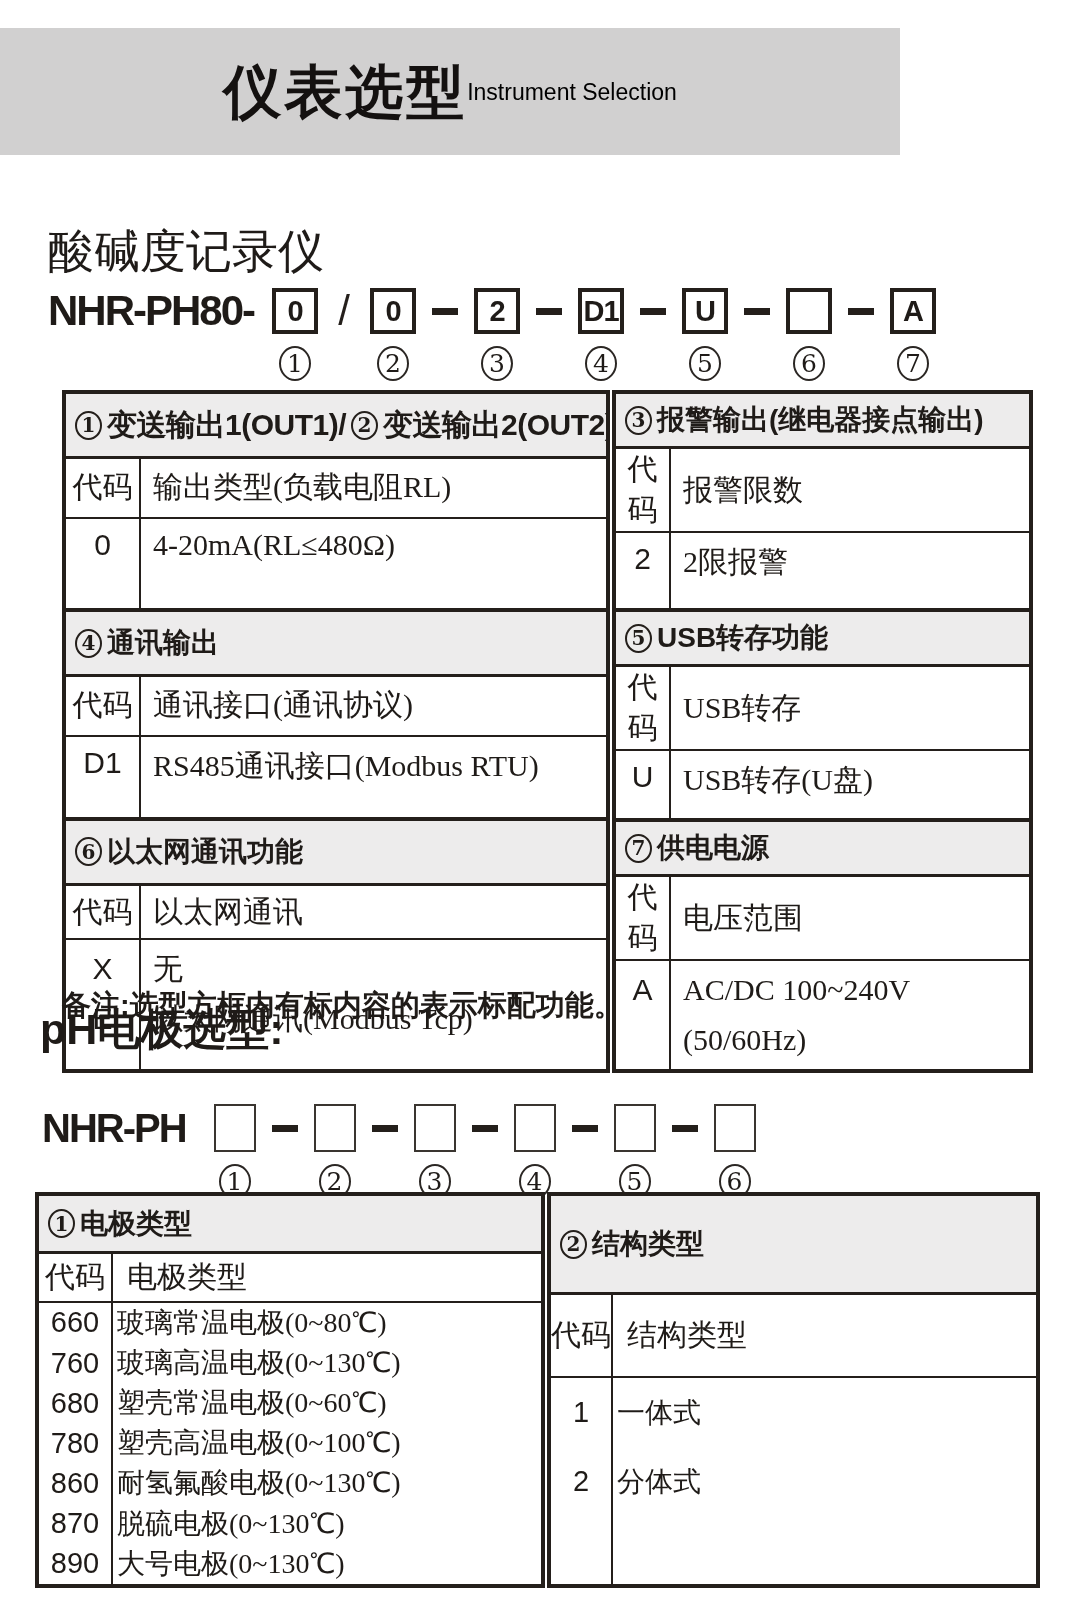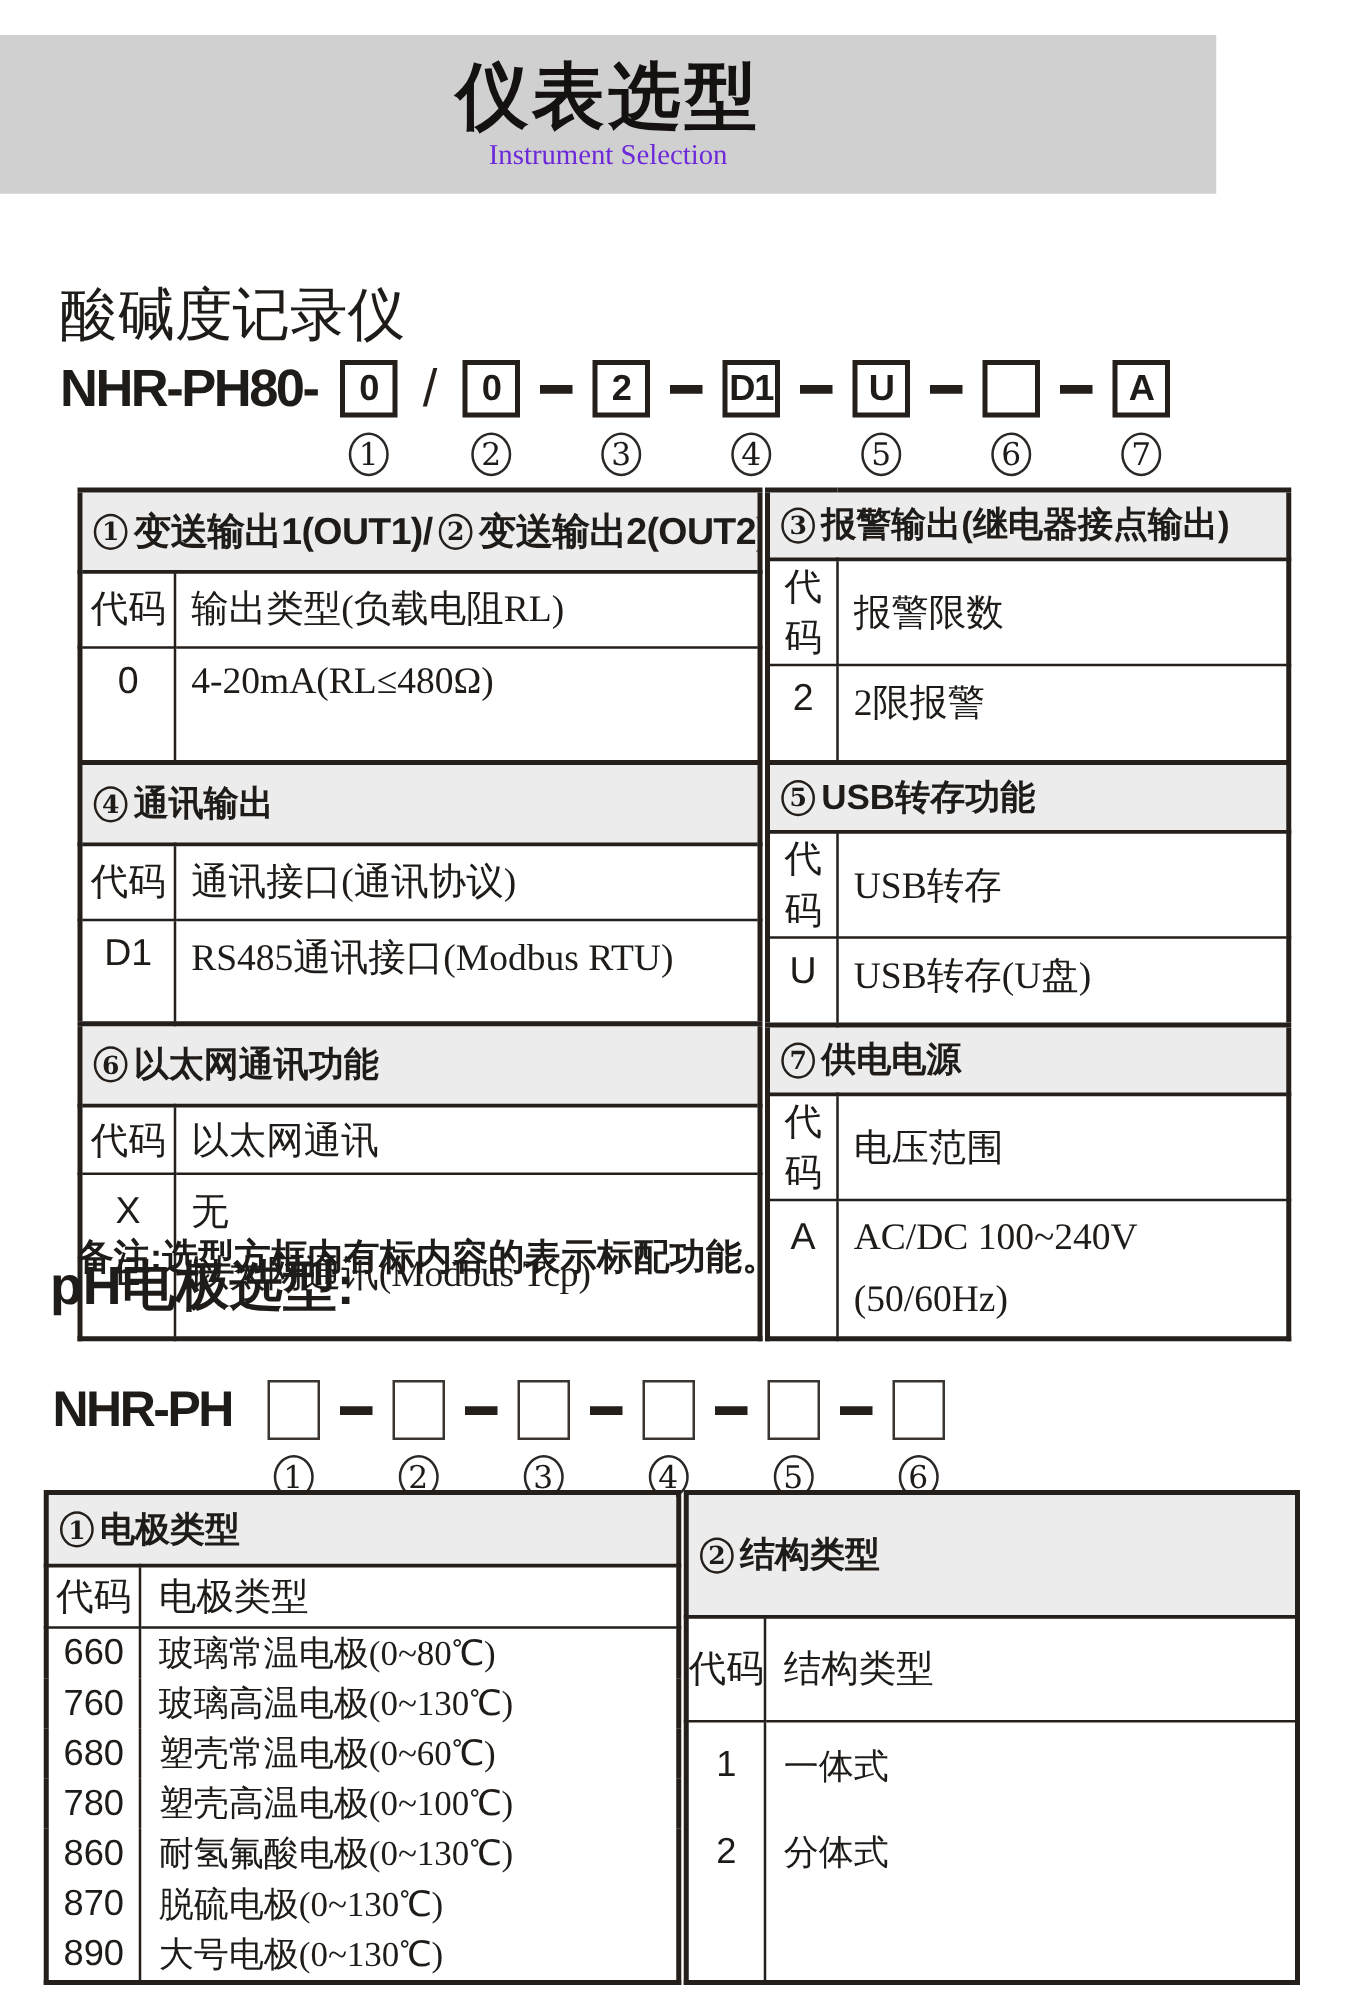--- a/index.html
+++ b/index.html
@@ -1,23 +1,23 @@
 <!DOCTYPE html>
 <html><head>
 <meta charset="utf-8">
 <style>
   html,body{margin:0;padding:0;}
   body{font-family:"Liberation Sans","DejaVu Sans",sans-serif;background:#ffffff;}
   .page{position:relative;width:1080px;height:1598px;background:#ffffff;overflow:hidden;color:#1f1b18;}
 
   
-  .topbar{position:absolute;top:28px;left:0;width:973px;height:127px;background:#d1d0d0;
-          display:flex;flex-direction:column;align-items:center;justify-content:center;font-family:Liberation Serif, serif;}
+  .topbar{position:absolute;top:28px;left:0;width:900px;height:127px;background:#d1d0d0;
+          display:flex;flex-direction:row;align-items:center;justify-content:center;}
   .title{font-size:58px;font-weight:700;letter-spacing:3px;color:#141110;line-height:1.1;}
-  .subtitle{font-size:23px;color:#6d28d9;margin-top:2px;}
+  .subtitle{font-size:23px;color:#000000;margin-top:2px;}
 
   
   .rec-heading{position:absolute;left:48px;top:226px;margin:0;font-size:46px;font-weight:400;line-height:1.1;}
   .ph-heading{position:absolute;left:40px;top:1006px;margin:0;font-size:43px;font-weight:700;line-height:1.1;}
   .note{position:absolute;left:62px;top:938px;font-size:29px;font-weight:700;margin-top:48px;}
 
   
   .model{position:absolute;display:flex;align-items:flex-start;}
   .model1{left:48px;top:288px;}
   .model2{left:42px;top:1104px;}
@@ -67,21 +67,21 @@
   .sec-text.sm{font-size:30px;letter-spacing:-0.5px;}
 
   td.code{text-align:center;}
   td.desc{padding-left:12px;font-family:Liberation Serif, serif;}
   tr.val td{vertical-align:top;padding-top:9px;}
   tr.tall td{vertical-align:top;padding-top:4px;}
   .ln{height:50px;display:flex;align-items:center;}
   td.code .ln{justify-content:center;}
 
   .erow td{border-top:0;border-bottom:0;height:37px;}
-  .erow td.desc{padding-left:14px;font-size:28px;}
+  .erow td.desc{padding-left:4px;font-size:28px;}
   .erow td.code{font-size:29px;}
   .filler td{border-top:0;}
   .t2 .lbl td.desc{padding-left:14px;}
 </style>
 </head>
 <body>
 
 <div class="page">
 
   <header class="topbar">

